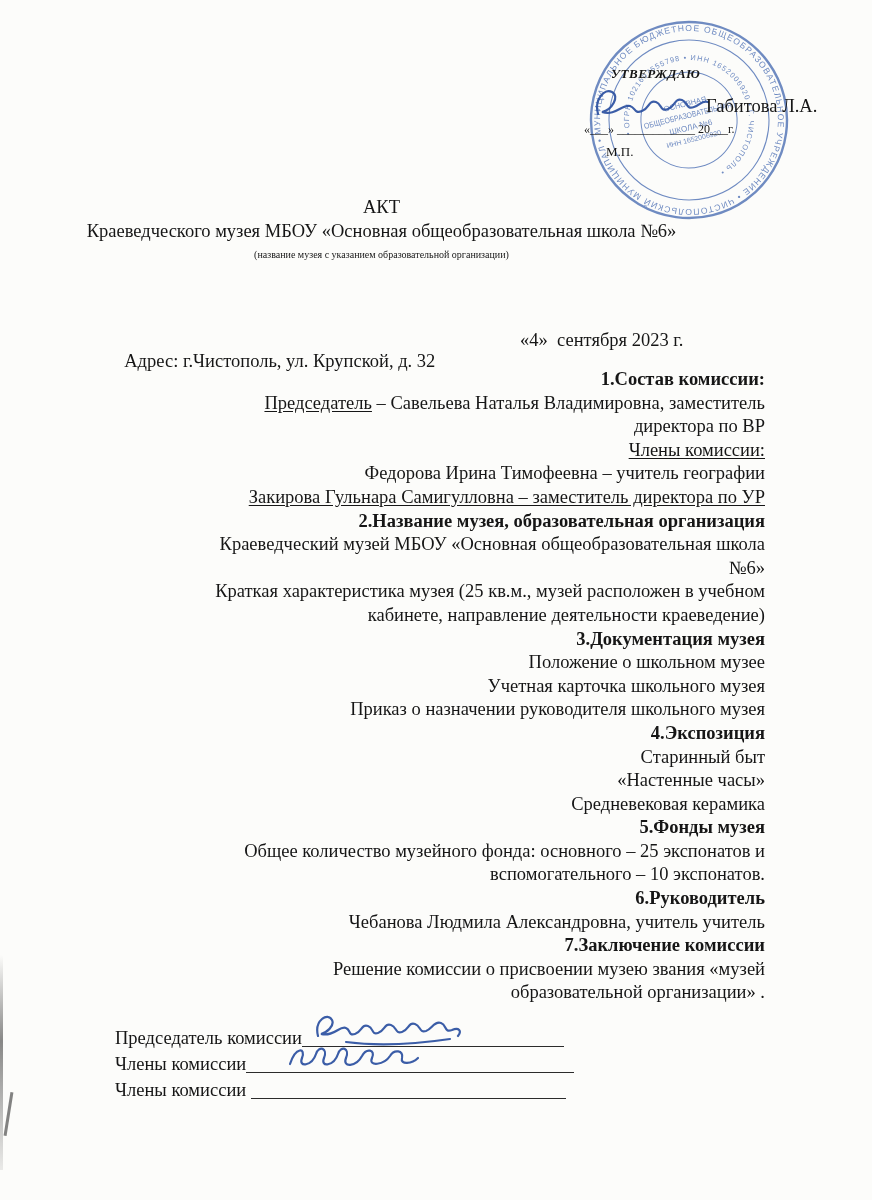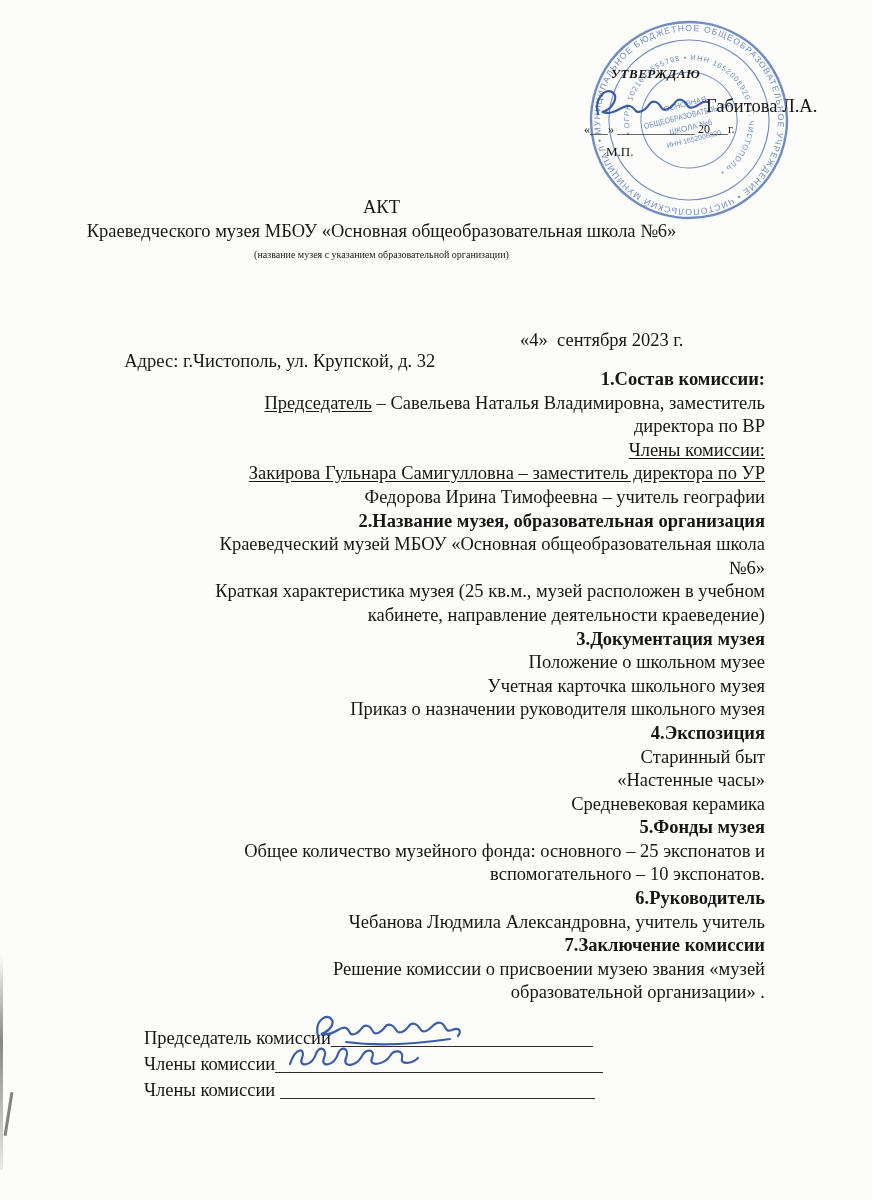--- a/index.html
+++ b/index.html
@@ -33,21 +33,21 @@
   
   .docbody { position:absolute; left:115px; top:368px; width:650px; font-size:18.5px; line-height:23.6px; }
   .bl { white-space:pre;text-align:right; }
   .bl.head { font-weight:bold; padding-left:25px; }
   .bl.head .num { display:inline-block; width:23px; }
   .bl.ind { padding-left:48px; }
   .bl.out { padding-left:0; }
 
   
   .signoff { position:absolute; left:115px; top:1026px; font-size:18.5px; line-height:25.8px; }
-  .srow { white-space:pre;margin-left:29px; }
+  .srow { white-space:pre; }
   .sline { display:inline-block; border-bottom:1.4px solid #2b2b2b; height:14px; vertical-align:-3px; }
   .w1 { width:262px; } .w2 { width:328px; } .w3 { width:315px; }
   .sig1 { position:absolute; left:312px; top:1006px; width:165px; height:46px; }
   .sig2 { position:absolute; left:286px; top:1040px; width:140px; height:34px; }
   .ink { fill:none; stroke:#2a4fa0; stroke-width:2.2; stroke-linecap:round; opacity:.92; }
 
   
   .scan-edge-left { position:absolute; left:0; top:955px; width:3px; height:215px;
     background:linear-gradient(rgba(20,20,20,0), rgba(20,20,20,.5) 40%, rgba(20,20,20,.08)); }
   .scan-corner { position:absolute; left:7px; top:1092px; width:3px; height:44px;
@@ -99,22 +99,22 @@
 <div class="addr">
   <span>Адрес: г.Чистополь, ул. Крупской, д. 32</span>
   <span class="addr-date">«4»  сентября 2023 г.</span>
 </div>
 
 <div class="docbody">
     <div class="bl head"><span class="num">1.</span><span>Состав комиссии:</span></div>
     <div class="bl ind"><span class="u">Председатель</span><span> – Савельева Наталья Владимировна, заместитель</span></div>
     <div class="bl out"><span>директора по ВР</span></div>
     <div class="bl ind"><span class="u">Члены комиссии:</span></div>
+    <div class="bl ind"><span>Федорова Ирина Тимофеевна – учитель географии</span></div>
     <div class="bl ind"><span class="u">Закирова Гульнара Самигулловна – заместитель директора по УР</span></div>
-    <div class="bl ind"><span>Федорова Ирина Тимофеевна – учитель географии</span></div>
     <div class="bl head"><span class="num">2.</span><span>Название музея, образовательная организация</span></div>
     <div class="bl ind"><span>Краеведческий музей МБОУ «Основная общеобразовательная школа</span></div>
     <div class="bl ind"><span>№6»</span></div>
     <div class="bl ind"><span>Краткая характеристика музея (25 кв.м., музей расположен в учебном</span></div>
     <div class="bl out"><span>кабинете, направление деятельности краеведение)</span></div>
     <div class="bl head"><span class="num">3.</span><span>Документация музея</span></div>
     <div class="bl ind"><span>Положение о школьном музее</span></div>
     <div class="bl ind"><span>Учетная карточка школьного музея</span></div>
     <div class="bl ind"><span>Приказ о назначении руководителя школьного музея</span></div>
     <div class="bl head"><span class="num">4.</span><span>Экспозиция</span></div>

